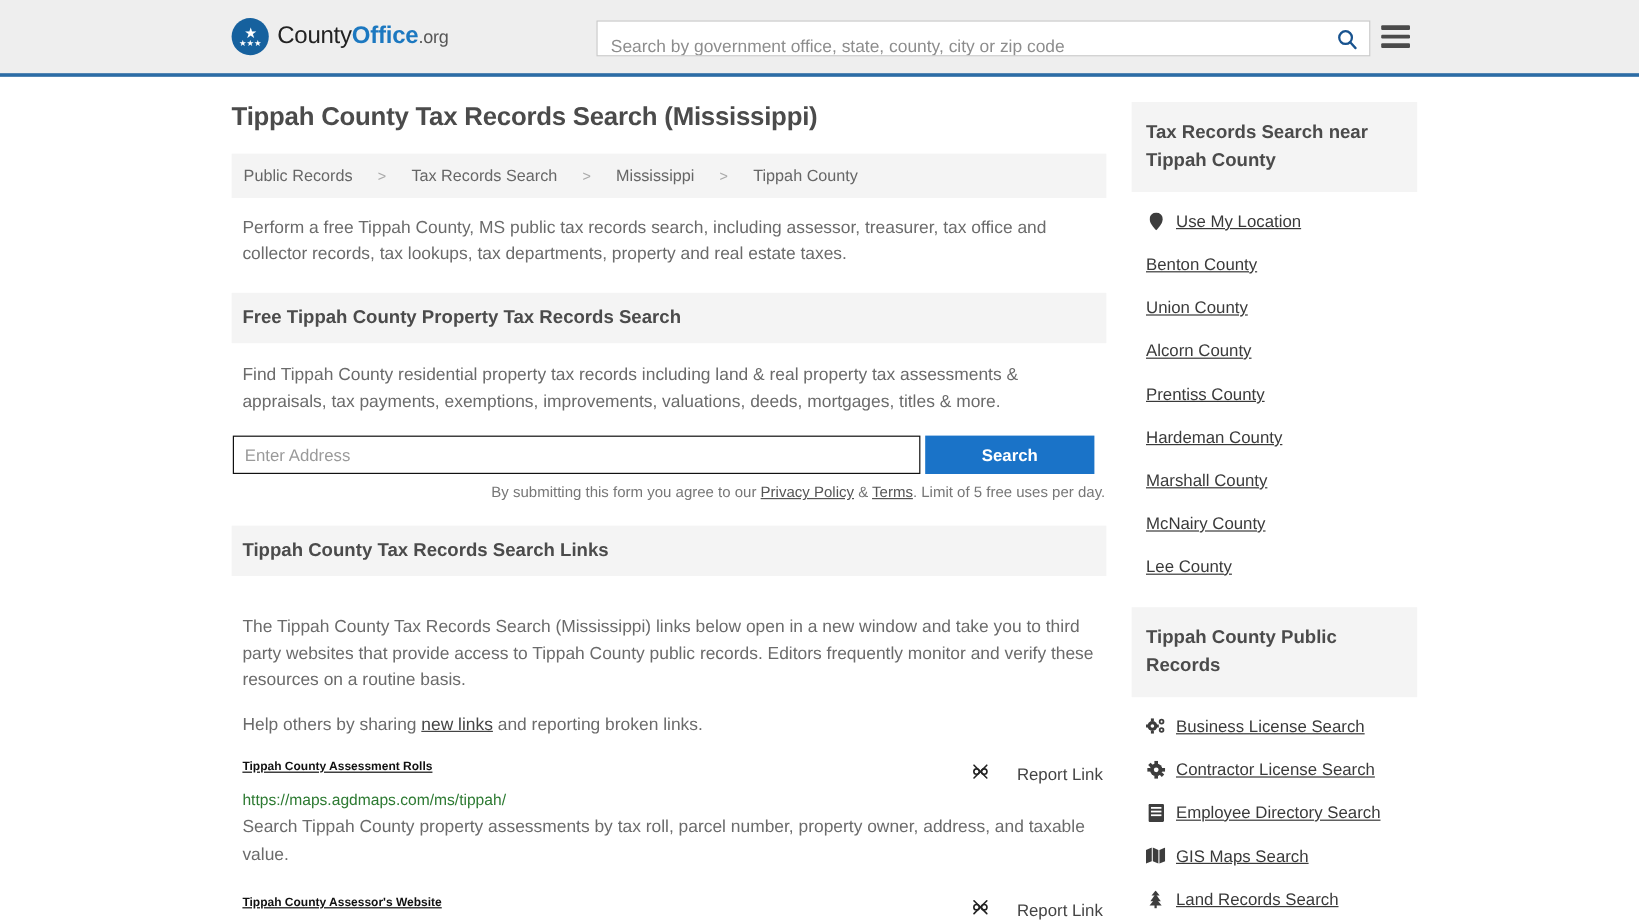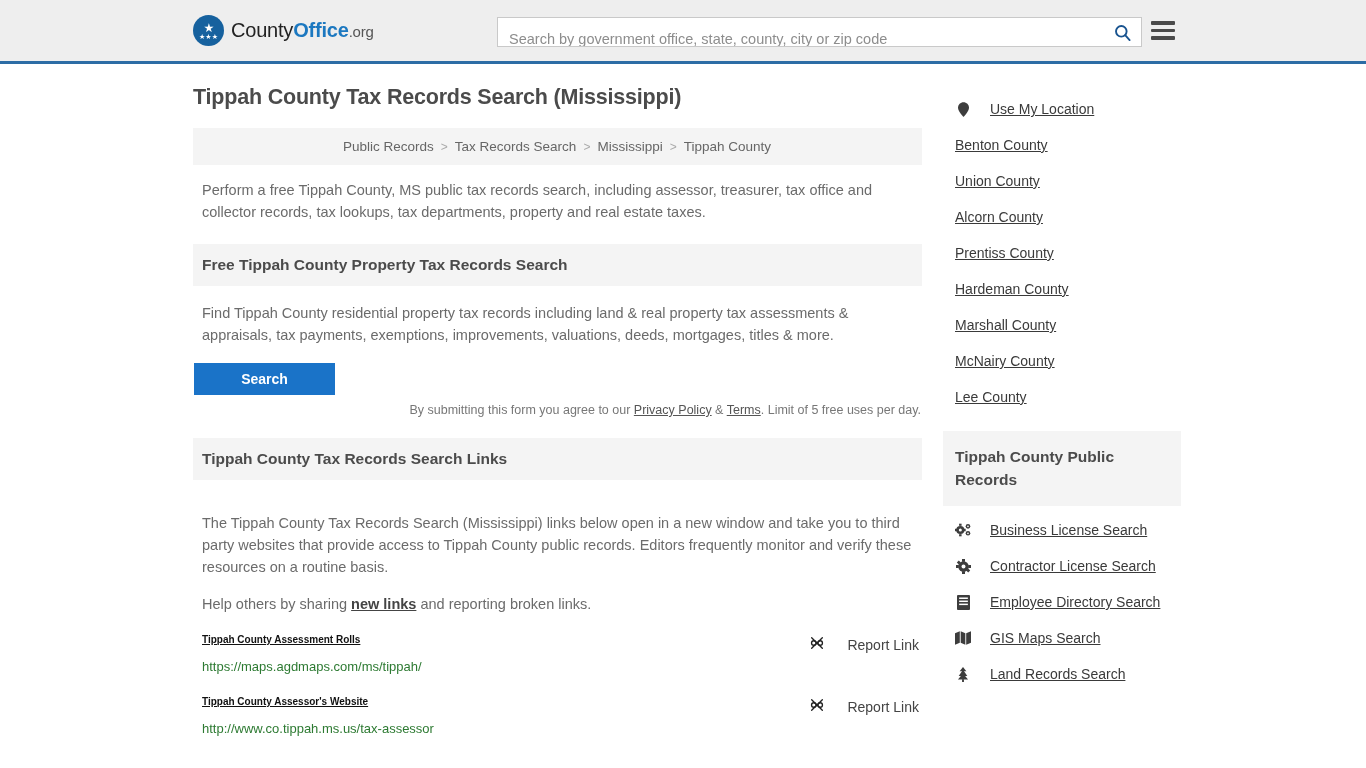--- a/index.html
+++ b/index.html
@@ -125,23 +125,22 @@
   }
 
   
   .breadcrumb {
     background: #f4f4f4;
     padding: 11px 11px 11px 10px;
     font-size: 13.5px;
     color: #666666;
     display: flex;
     align-items: center;
-    gap: 7px;
+    gap: 21px;
     flex-wrap: wrap;
-    justify-content: center;
   }
   .breadcrumb a { color: #666666; text-decoration: none; cursor: pointer; }
   .breadcrumb .sep { color: #aaaaaa; font-size: 12px; }
 
   .para {
     font-size: 14.5px;
     line-height: 22px;
     color: #6b6b6b;
     margin: 14px 0 0 9px;
     max-width: 712px;
@@ -239,21 +238,21 @@
     padding: 14px 14px 15px 12px;
     font-size: 15.5px;
     font-weight: bold;
     color: #4b4b4b;
     line-height: 23px;
   }
   .side-list { margin-top: 6px; }
   .side-item {
     display: flex;
     align-items: center;
-    gap: 19px;
+    gap: 9px;
     padding: 10px 0 10px 12px;
     font-size: 14px;
   }
   .side-item a {
     color: #3a3a3a;
     text-decoration: underline;
     cursor: pointer;
   }
   .side-ico {
     width: 16px;
@@ -310,51 +309,53 @@
       <a>Tippah County</a>
     </div>
 
     <p class="para">Perform a free Tippah County, MS public tax records search, including assessor, treasurer, tax office and collector records, tax lookups, tax departments, property and real estate taxes.</p>
 
     <div class="sec-head">Free Tippah County Property Tax Records Search</div>
 
     <p class="para" style="margin-left:9px;margin-top:16px;">Find Tippah County residential property tax records including land &amp; real property tax assessments &amp; appraisals, tax payments, exemptions, improvements, valuations, deeds, mortgages, titles &amp; more.</p>
 
     <div class="addr-form">
+      <input class="addr-input" type="text" placeholder="Enter Address" style="">
       <button class="addr-btn">Search</button>
     </div>
 
     <div class="legal">
       <span>By submitting this form you agree to our </span><a>Privacy Policy</a><span> &amp; </span><a>Terms</a><span>. Limit of 5 free uses per day.</span>
     </div>
 
     <div class="sec-head">Tippah County Tax Records Search Links</div>
 
     <p class="para" style="margin-left:9px;margin-top:32px;">The Tippah County Tax Records Search (Mississippi) links below open in a new window and take you to third party websites that provide access to Tippah County public records. Editors frequently monitor and verify these resources on a routine basis.</p>
 
     <p class="para" style="margin-left:9px;margin-top:15px;">
-      <span>Help others by sharing </span><a style="color:#444;text-decoration:underline;cursor:pointer;font-weight:bold;">new links</a><span> and reporting broken links.</span>
+      <span>Help others by sharing </span><a style="color:#444;text-decoration:underline;cursor:pointer;">new links</a><span> and reporting broken links.</span>
     </p>
 
     <div class="link-block">
       <div class="link-row">
         <a class="link-title">Tippah County Assessment Rolls</a>
         <div class="report">
           <span>
             <svg width="16" height="16" viewBox="0 0 24 24" fill="none" stroke="#222" stroke-width="2" stroke-linecap="round">
               <path d="M4 4 L20 20"></path>
               <path d="M20 4 L4 20"></path>
               <circle cx="7.2" cy="12" r="3.4"></circle>
               <circle cx="16.8" cy="12" r="3.4"></circle>
             </svg>
           </span>
           <span>Report Link</span>
         </div>
       </div>
       <div class="link-url">https://maps.agdmaps.com/ms/tippah/</div>
+      <div class="link-desc">Search Tippah County property assessments by tax roll, parcel number, property owner, address, and taxable value.</div>
     </div>
 
     <div class="link-block" style="margin-top:22px;">
       <div class="link-row">
         <a class="link-title">Tippah County Assessor's Website</a>
         <div class="report">
           <span>
             <svg width="16" height="16" viewBox="0 0 24 24" fill="none" stroke="#222" stroke-width="2" stroke-linecap="round">
               <path d="M4 4 L20 20"></path>
               <path d="M20 4 L4 20"></path>
@@ -366,20 +367,21 @@
         </div>
       </div>
       <div class="link-url">http://www.co.tippah.ms.us/tax-assessor</div>
 
     </div>
 
   </div>
 
   <div class="col-side">
 
+    <div class="side-head">Tax Records Search near Tippah County</div>
 
     <div class="side-list">
       <div class="side-item">
         <span class="side-ico">
           <svg width="11" height="15" viewBox="0 0 12 16" fill="#3d3d3d">
             <path d="M6 0C2.7 0 0 2.7 0 6c0 4.2 6 10 6 10s6-5.8 6-10c0-3.3-2.7-6-6-6z"></path>
           </svg>
         </span>
         <a>Use My Location</a>
       </div>

